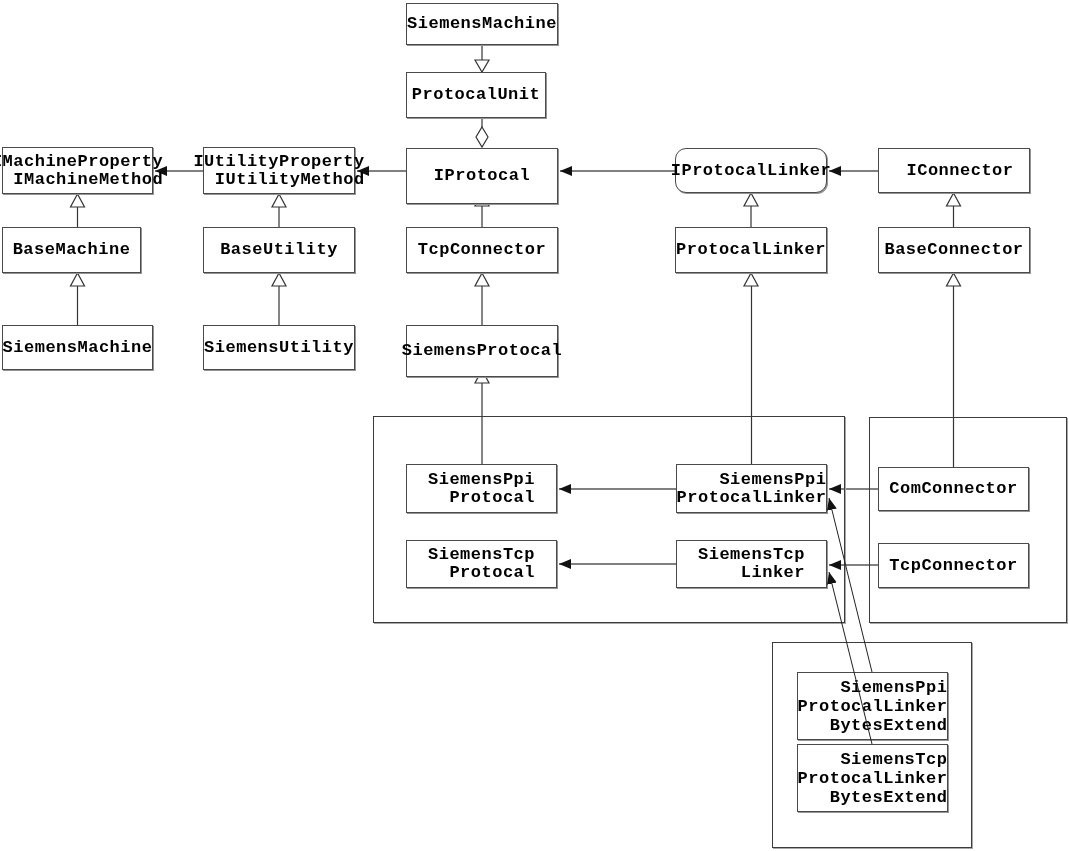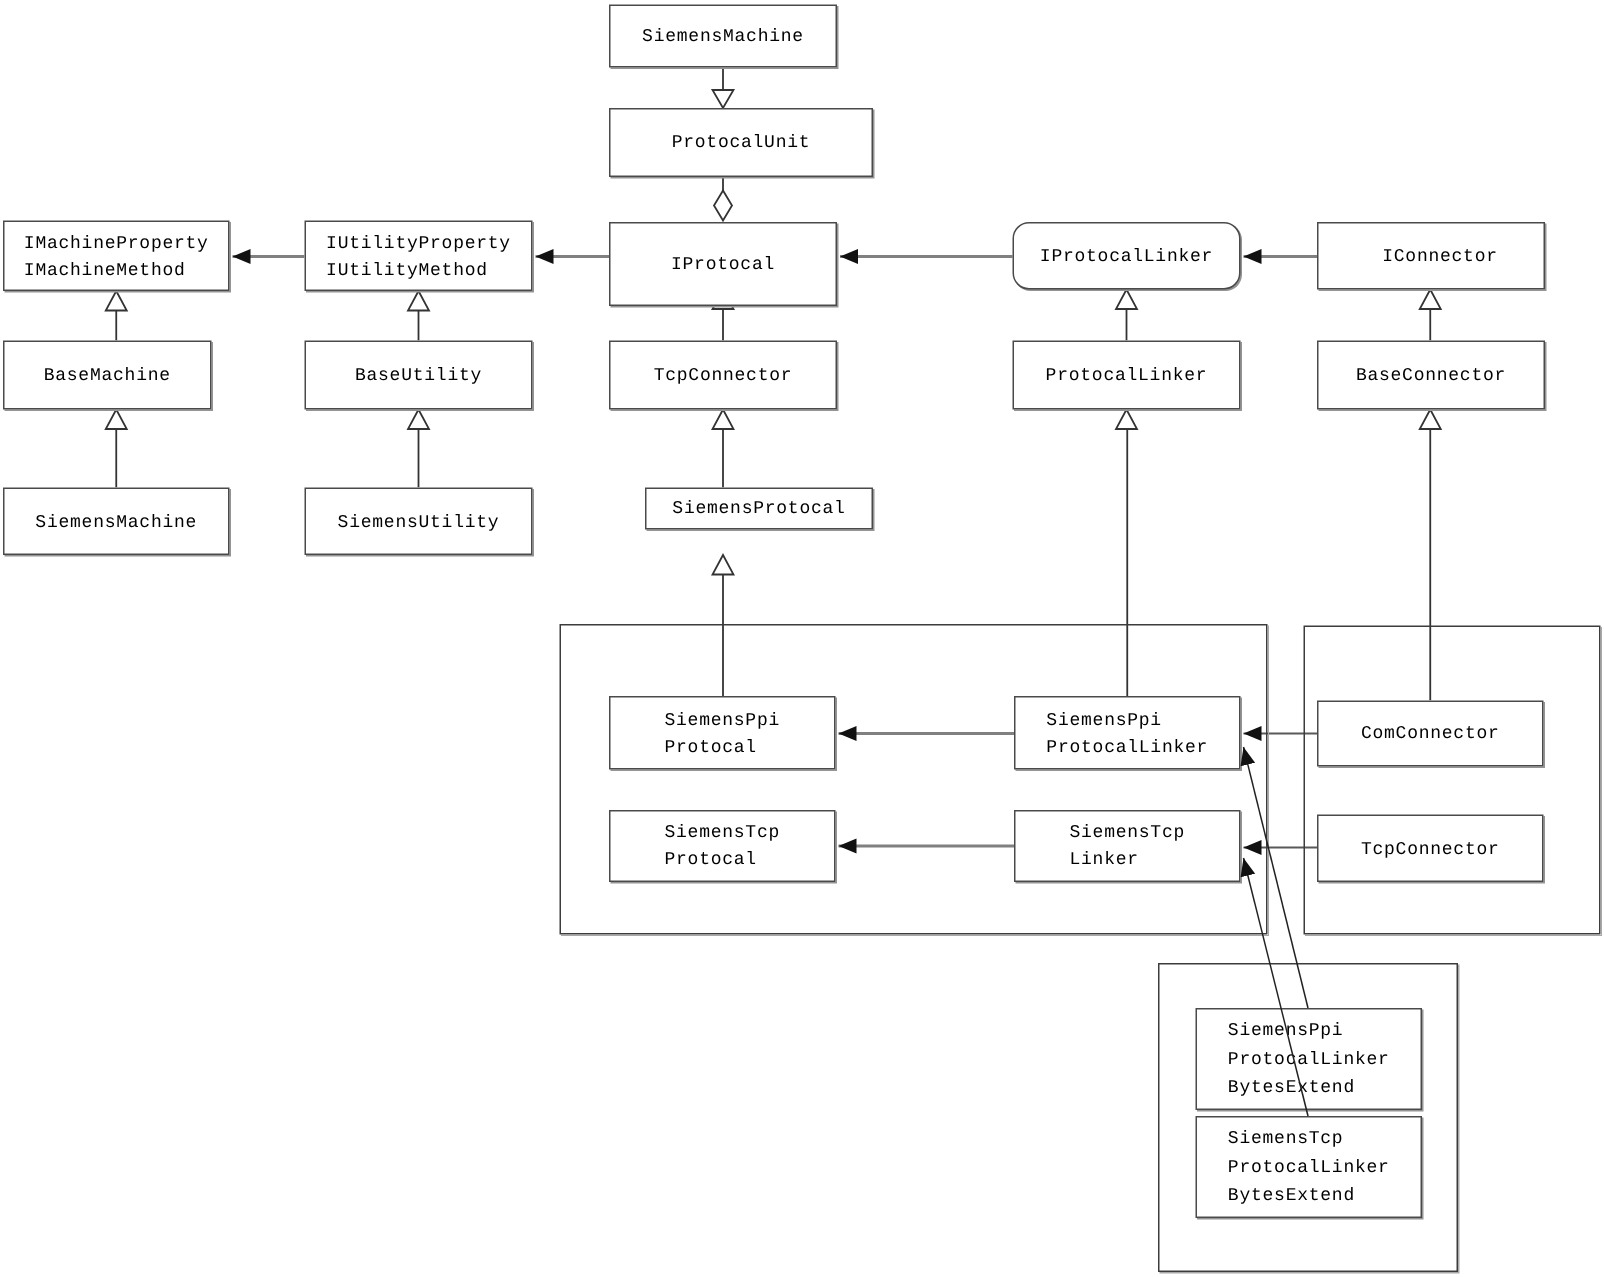--- a/index.html
+++ b/index.html
@@ -25,26 +25,27 @@
     position:absolute;
     background:#fff;
     border:1px solid #4a4a4a;
     box-shadow:1px 1px 0 #949494;
     box-sizing:border-box;
     display:flex;align-items:center;justify-content:center;
     z-index:2;
   }
   .node .lbl{
     display:block;
-    font-size:12px;
+    font-size:17px;
     line-height:18px;
     color:#000;
-    text-align:left;
+    text-align:right;
     white-space:pre-line;
     letter-spacing:0.5px;
+    font-weight:bold;
   }
   .bytes .lbl{line-height:19px;}
 </style>
 </head>
 <body>
 
 <div id="canvas">
 
   <svg id="underlay" class="layer" viewBox="0 0 1069 851">
     <defs>
@@ -96,21 +97,21 @@
     <line x1="878" y1="565" x2="829" y2="565" stroke="#595959" stroke-width="1.4" marker-end="url(#arrow)"></line>
   </svg>
 
   <div class="group" style="left:373px;top:416px;width:472px;height:207px;"></div>
   <div class="group" style="left:869px;top:417px;width:198px;height:206px;"></div>
   <div class="group" style="left:772px;top:642px;width:200px;height:206px;"></div>
 
   <div class="node" style="left:406px;top:3px;width:152px;height:42px;">
     <span class="lbl">SiemensMachine</span>
   </div>
-  <div class="node" style="left:406px;top:72px;width:176px;height:46px;">
+  <div class="node" style="left:406px;top:72px;width:140px;height:46px;">
     <span class="lbl">ProtocalUnit</span>
   </div>
 
   <div class="node" style="left:2px;top:147px;width:151px;height:47px;">
     <span class="lbl">IMachineProperty
 IMachineMethod</span>
   </div>
   <div class="node" style="left:203px;top:147px;width:152px;height:47px;">
     <span class="lbl">IUtilityProperty
 IUtilityMethod</span>
@@ -140,21 +141,21 @@
   <div class="node" style="left:878px;top:227px;width:152px;height:46px;">
     <span class="lbl">BaseConnector</span>
   </div>
 
   <div class="node" style="left:2px;top:325px;width:151px;height:45px;">
     <span class="lbl">SiemensMachine</span>
   </div>
   <div class="node" style="left:203px;top:325px;width:152px;height:45px;">
     <span class="lbl">SiemensUtility</span>
   </div>
-  <div class="node" style="left:430px;top:325px;width:152px;height:28px;">
+  <div class="node" style="left:406px;top:325px;width:152px;height:52px;">
     <span class="lbl">SiemensProtocal</span>
   </div>
 
   <div class="node" style="left:406px;top:464px;width:151px;height:49px;">
     <span class="lbl">SiemensPpi
 Protocal</span>
   </div>
   <div class="node" style="left:676px;top:464px;width:151px;height:49px;">
     <span class="lbl">SiemensPpi
 ProtocalLinker</span>

